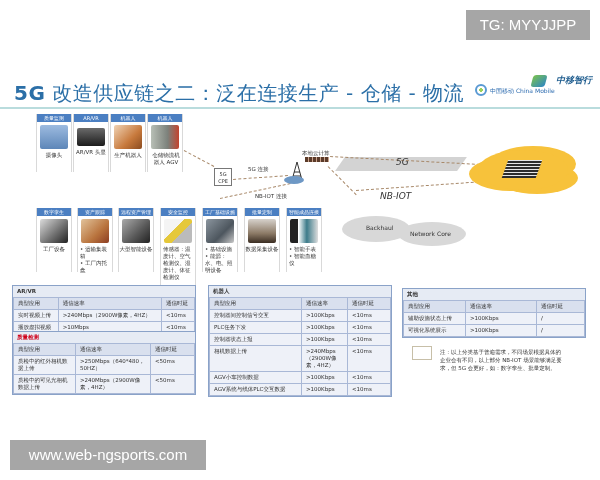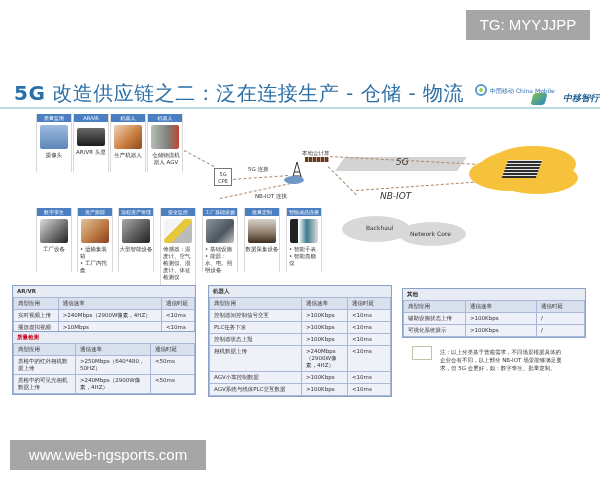--- a/index.html
+++ b/index.html
@@ -5,21 +5,21 @@
   * { box-sizing: border-box; margin: 0; padding: 0; }
   body { width: 600px; height: 480px; background: #ffffff; font-family: "DejaVu Sans", sans-serif; position: relative; overflow: hidden; color: #333; }
   .wm-top { position: absolute; left: 466px; top: 10px; width: 124px; height: 30px; background: #a6a6a6; color: #fff; font-family: "Liberation Sans", sans-serif; font-size: 15px; line-height: 30px; text-align: center; }
   .wm-bottom { position: absolute; left: 10px; top: 440px; width: 196px; height: 30px; background: #a6a6a6; color: #fff; font-family: "Liberation Sans", sans-serif; font-size: 15px; line-height: 30px; text-align: center; }
   .title { position: absolute; left: 14px; top: 80px; font-size: 20px; color: #2b6fa7; font-weight: normal; letter-spacing: 0.5px; }
   .title b { font-weight: bold; }
   .hr { position: absolute; left: 0; top: 107px; width: 600px; height: 2px; background: #b9dcdd; }
   .logo1 { position: absolute; left: 475px; top: 84px; display: flex; align-items: center; gap: 3px; }
   .logo1 .ring { width: 12px; height: 12px; border-radius: 50%; border: 2px solid #5a9ad3; background: radial-gradient(circle, #9ad25c 30%, #fff 35%); }
   .logo1 .txt { font-size: 6px; color: #2f6db0; line-height: 7px; }
-  .logo2 { position: absolute; left: 532px; top: 92px; display: flex; align-items: flex-end; gap: 17px; }
+  .logo2 { position: absolute; left: 532px; top: 74px; display: flex; align-items: flex-end; gap: 10px; }
   .logo2 .mark { width: 14px; height: 12px; background: linear-gradient(135deg, #7bc24e, #2c86c6); border-radius: 3px; transform: skewX(-15deg); }
   .logo2 .txt { font-size: 9px; color: #1f5d8f; font-weight: bold; font-style: italic; }
 
   .card { position: absolute; width: 36px; border-left: 1px solid #d9d9d9; border-right: 1px solid #d9d9d9; }
   .card .hd { height: 8px; background: #4b7fc2; color: #fff; font-size: 5px; line-height: 8px; text-align: center; }
   .card .img { margin: 3px auto 0; width: 28px; height: 24px; border-radius: 2px; }
   .card .cap { font-size: 5.5px; text-align: center; color: #333; margin-top: 3px; line-height: 7px; }
   .card .list { font-size: 5.5px; color: #333; margin: 3px 2px 0; line-height: 7px; }
 
   .cpe { position: absolute; left: 214px; top: 168px; width: 18px; height: 18px; border: 1px solid #777; font-size: 5px; text-align: center; line-height: 7px; padding-top: 2px; background: #fff; }

